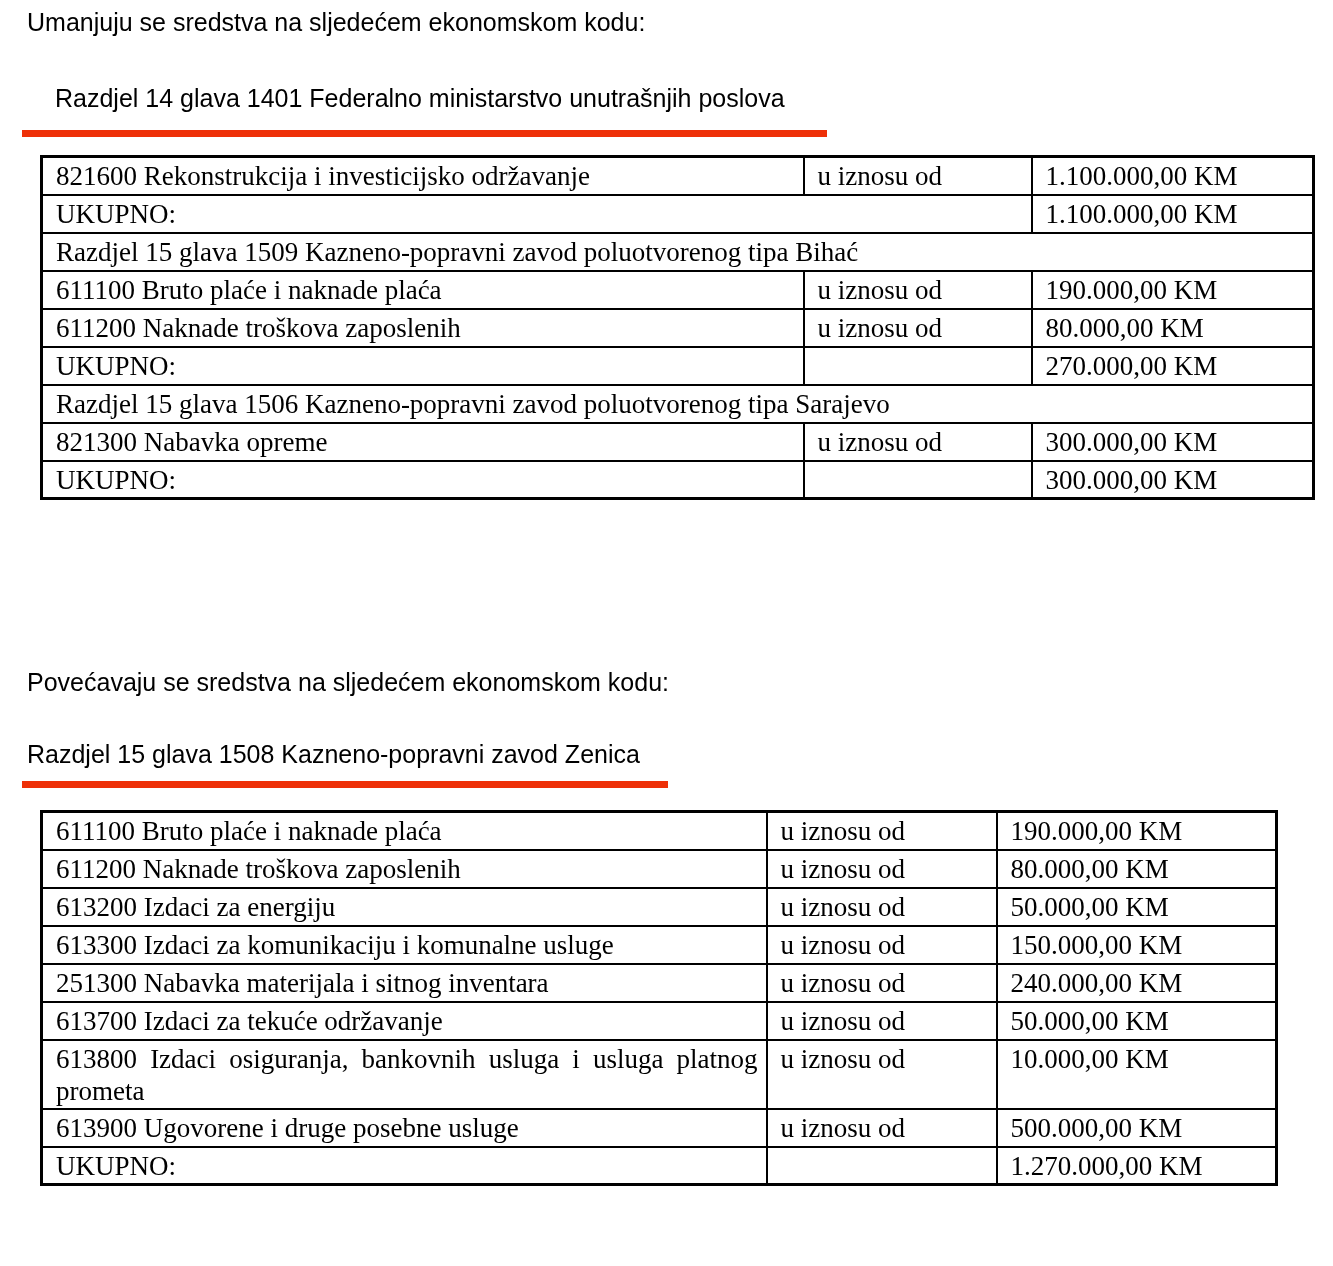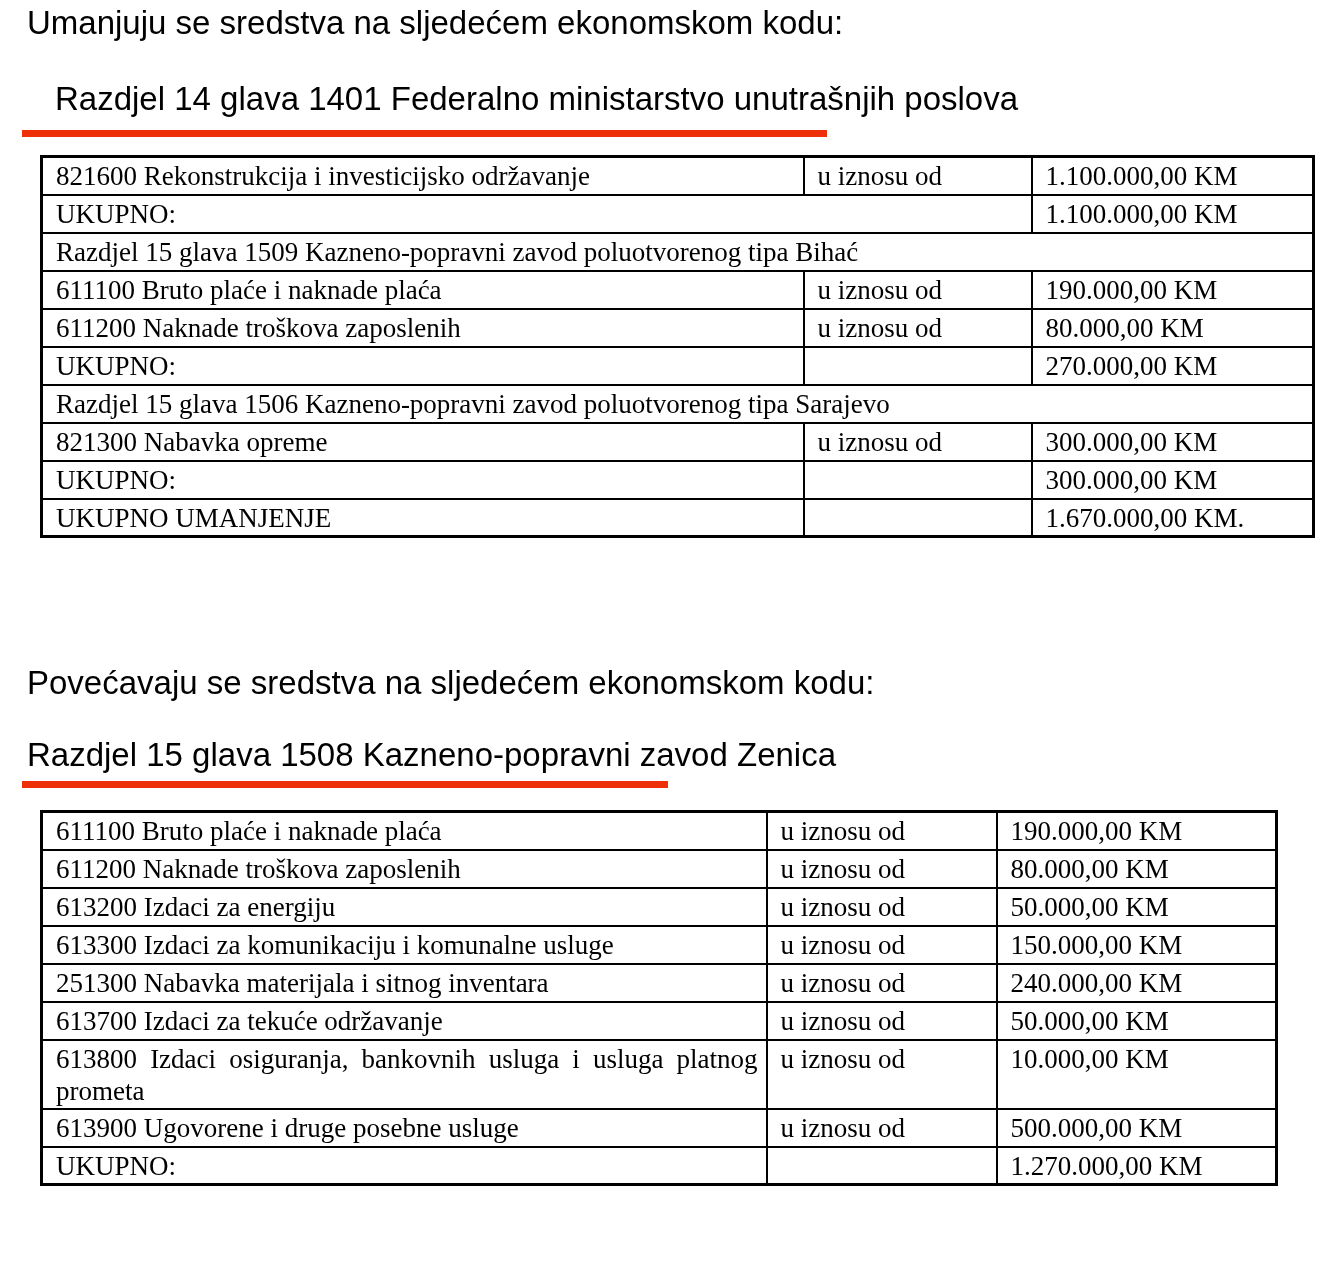--- a/index.html
+++ b/index.html
@@ -7,21 +7,21 @@
     position: relative;
     width: 1333px;
     height: 1266px;
     background: #ffffff;
     color: #000000;
     font-family: "Liberation Sans", sans-serif;
     overflow: hidden;
   }
   .intro, .heading {
     position: absolute;
-    font-size: 33px;
+    font-size: 25px;
     line-height: 29px;
     white-space: nowrap;
   }
   .red-underline {
     position: absolute;
     height: 7px;
     background: #ee3008;
   }
   table.doc-table {
     position: absolute;
@@ -94,25 +94,20 @@
       <tr>
         <td class="c-item">821300 Nabavka opreme</td>
         <td class="c-phrase">u iznosu od</td>
         <td class="c-amount">300.000,00 KM</td>
       </tr>
       <tr>
         <td class="c-item">UKUPNO:</td>
         <td class="c-phrase"></td>
         <td class="c-amount">300.000,00 KM</td>
       </tr>
-      <tr>
-        <td class="c-item">UKUPNO UMANJENJE</td>
-        <td class="c-phrase"></td>
-        <td class="c-amount">1.670.000,00 KM.</td>
-      </tr>
     </tbody>
   </table>
 
   <div class="intro" style="left:27px; top:668px;">Povećavaju se sredstva na sljedećem ekonomskom kodu:</div>
 
   <div class="heading" style="left:27px; top:740px;">Razdjel 15 glava 1508 Kazneno-popravni zavod Zenica</div>
 
   <div class="red-underline" style="left: 22px; top: 781px; width: 646px; background: rgb(238, 48, 8);"></div>
 
   <table class="doc-table" style="left:40px; top:810px; width:1235px;">

